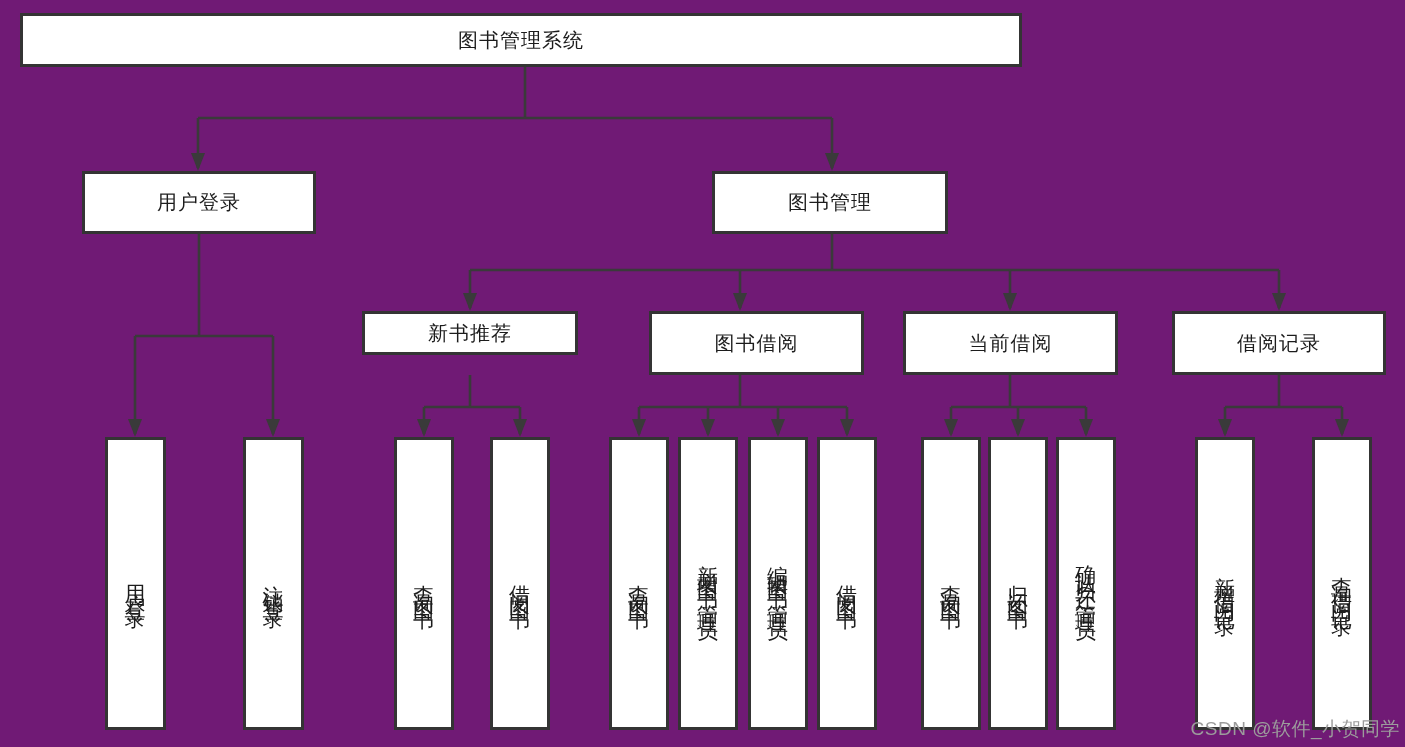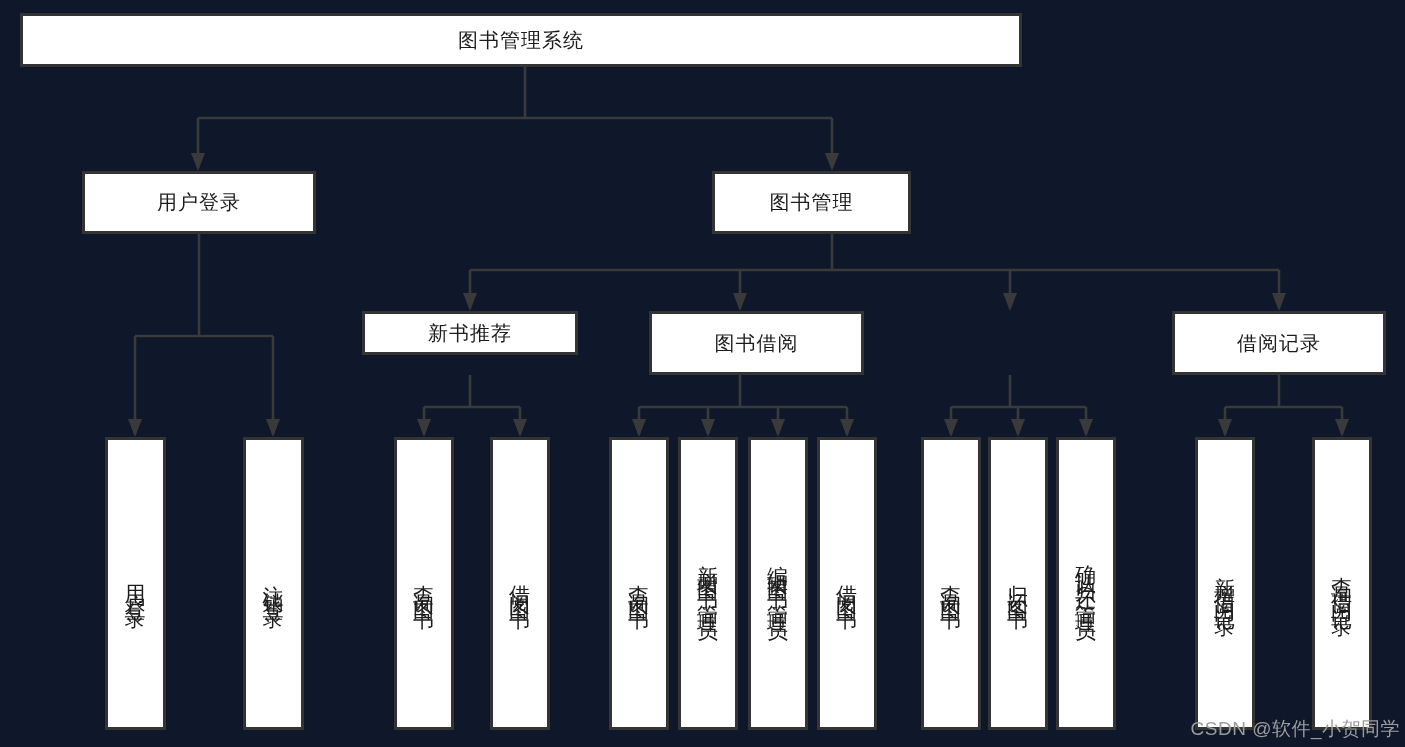--- a/index.html
+++ b/index.html
@@ -1,20 +1,20 @@
 <!DOCTYPE html>
 <html><head>
 <meta charset="utf-8">
 <style>
   html, body { margin: 0; padding: 0; background: #ffffff; }
   .canvas {
     position: relative;
     width: 1405px;
     height: 747px;
-    background: #0f172a;
+    background: #701a75;
     font-family: "Liberation Sans", "DejaVu Sans", sans-serif;
     overflow: hidden;
   }
   .connectors {
     position: absolute;
     left: 0; top: 0;
     width: 1405px; height: 747px;
   }
   .box {
     position: absolute;
@@ -123,29 +123,32 @@
     </g>
   </svg>
 
   <div class="box h-box" style="left:20px; top:13px; width:1002px; height:54px;">
     <span>图书管理系统</span>
   </div>
 
   <div class="box h-box" style="left:82px; top:171px; width:234px; height:63px;">
     <span>用户登录</span>
   </div>
-  <div class="box h-box" style="left:712px; top:171px; width:199px; height:63px;">
+  <div class="box h-box" style="left:712px; top:171px; width:236px; height:63px;">
     <span>图书管理</span>
   </div>
 
   <div class="box h-box" style="left:362px; top:311px; width:216px; height:44px;">
     <span>新书推荐</span>
   </div>
   <div class="box h-box" style="left:633px; top:311px; width:215px; height:64px;margin-left:16px;">
     <span>图书借阅</span>
+  </div>
+  <div class="box h-box" style="left:903px; top:311px; width:215px; height:64px;">
+    <span>当前借阅</span>
   </div>
   <div class="box h-box" style="left:1172px; top:311px; width:214px; height:64px;">
     <span>借阅记录</span>
   </div>
 
   <div class="box v-box" style="left:105px; top:437px; width:61px; height:293px;">
     <span>用户登录</span>
   </div>
   <div class="box v-box" style="left:243px; top:437px; width:61px; height:293px;">
     <span>注销登录</span>

